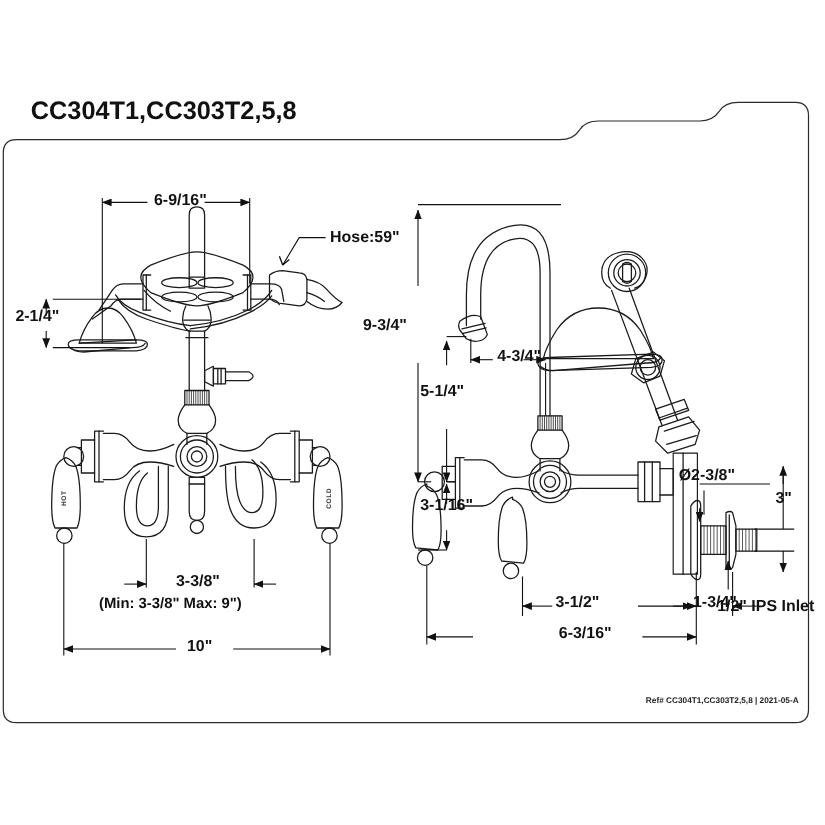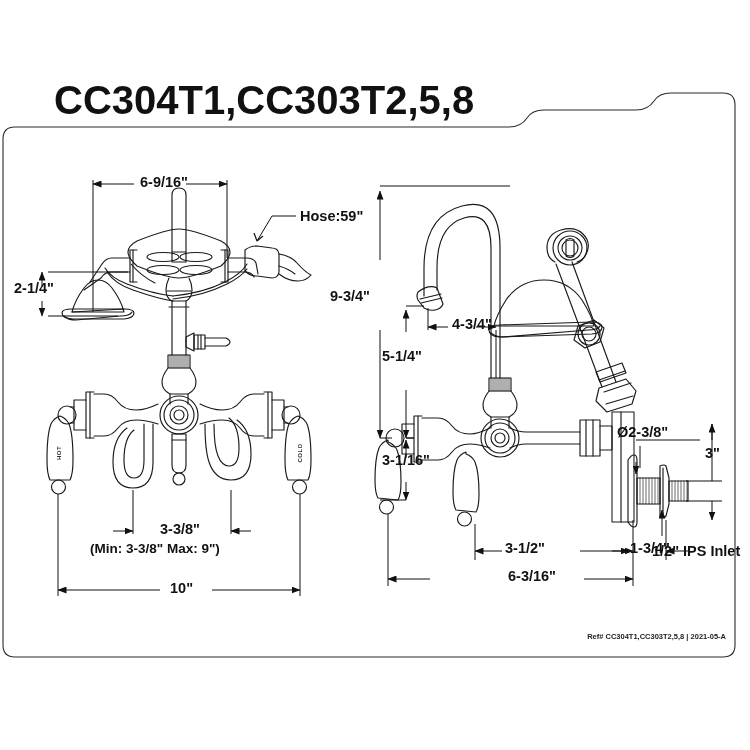--- a/index.html
+++ b/index.html
@@ -1,20 +1,20 @@
 <!DOCTYPE html>
 <html><head>
 <meta charset="utf-8">
 <style>
   html,body{margin:0;padding:0;background:#ffffff;}
   body{width:750px;height:750px;overflow:hidden;font-family:"Liberation Sans",sans-serif;}
   #stage{position:relative;width:750px;height:750px;background:#fff;}
   #stage svg{position:absolute;left:0;top:0;}
   .ttl{position:absolute;font-weight:bold;color:#111;letter-spacing:0px;white-space:nowrap;}
-  #title{left:28px;top:85px;font-size:40px;line-height:31px;margin-left:26px;}
+  #title{left:28px;top:85px;font-size:23px;line-height:31px;}
   #subtitle{left:29px;top:122px;font-size:13.5px;font-weight:bold;line-height:14px;}
   .dim{position:absolute;font-size:14.5px;font-weight:bold;color:#111;white-space:nowrap;}
   .dim-sm{position:absolute;font-size:13.5px;font-weight:bold;color:#111;white-space:nowrap;}
   #footer{position:absolute;right:24px;top:632px;font-size:7.5px;font-weight:bold;color:#222;white-space:nowrap;}
   .hl{position:absolute;font-size:6px;font-weight:bold;color:#333;transform:rotate(-90deg);transform-origin:center center;white-space:nowrap;letter-spacing:0.5px;}
 </style>
 </head>
 <body>
 
 <div id="stage">

